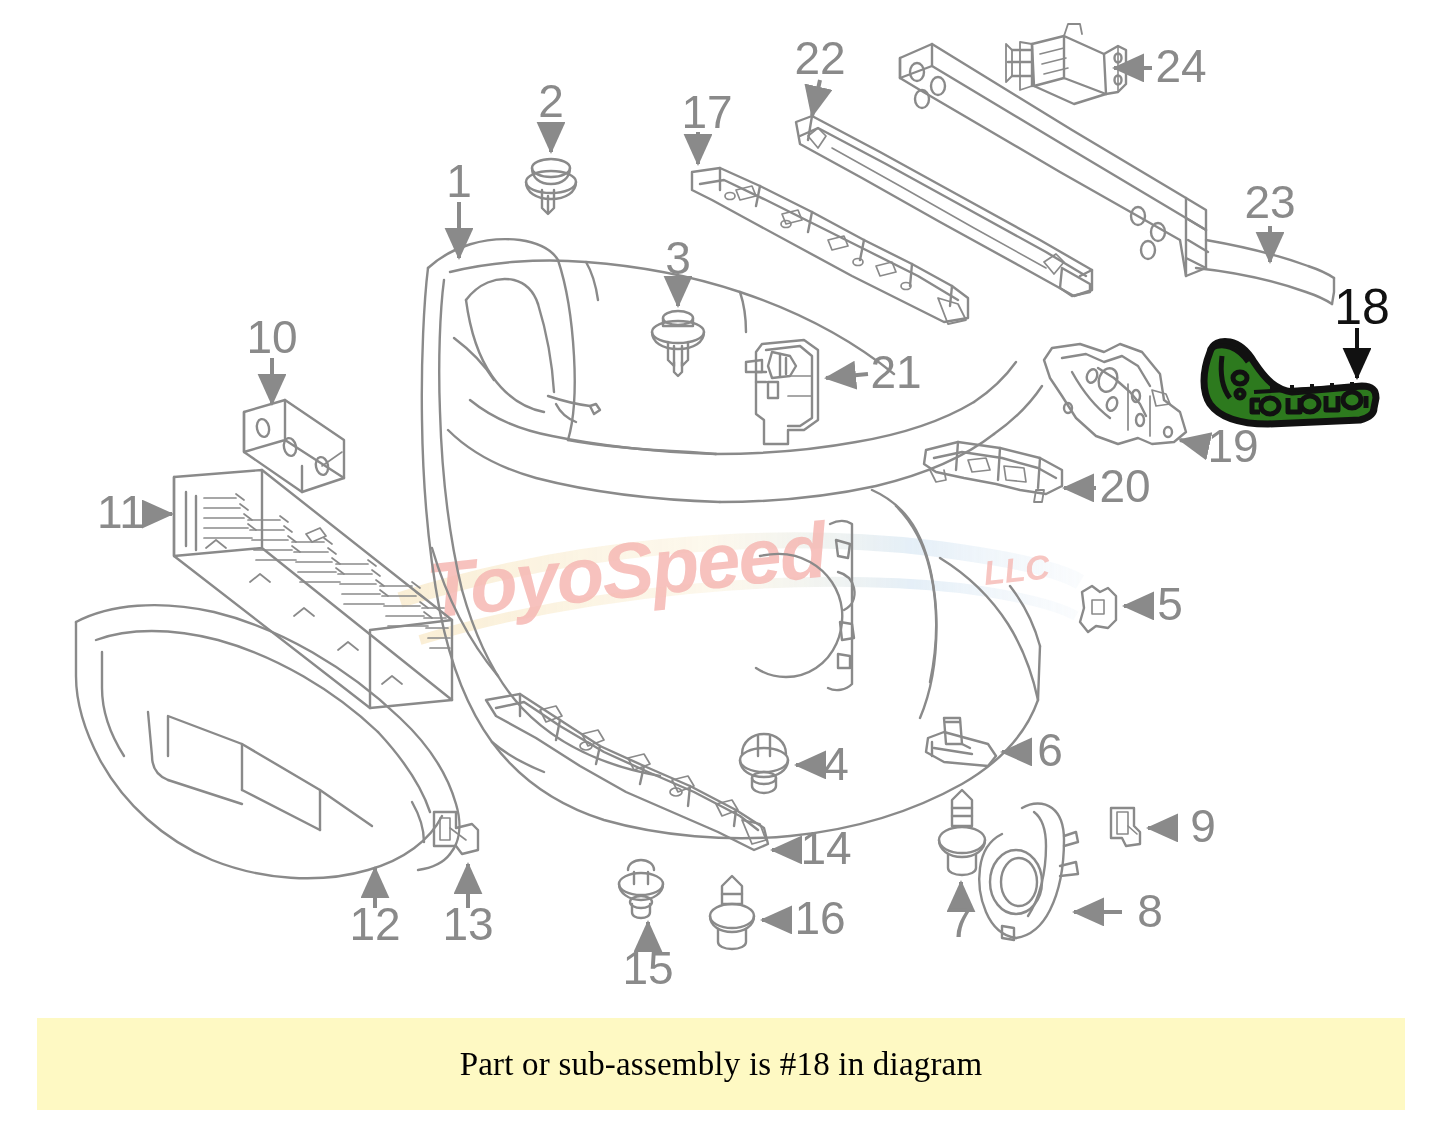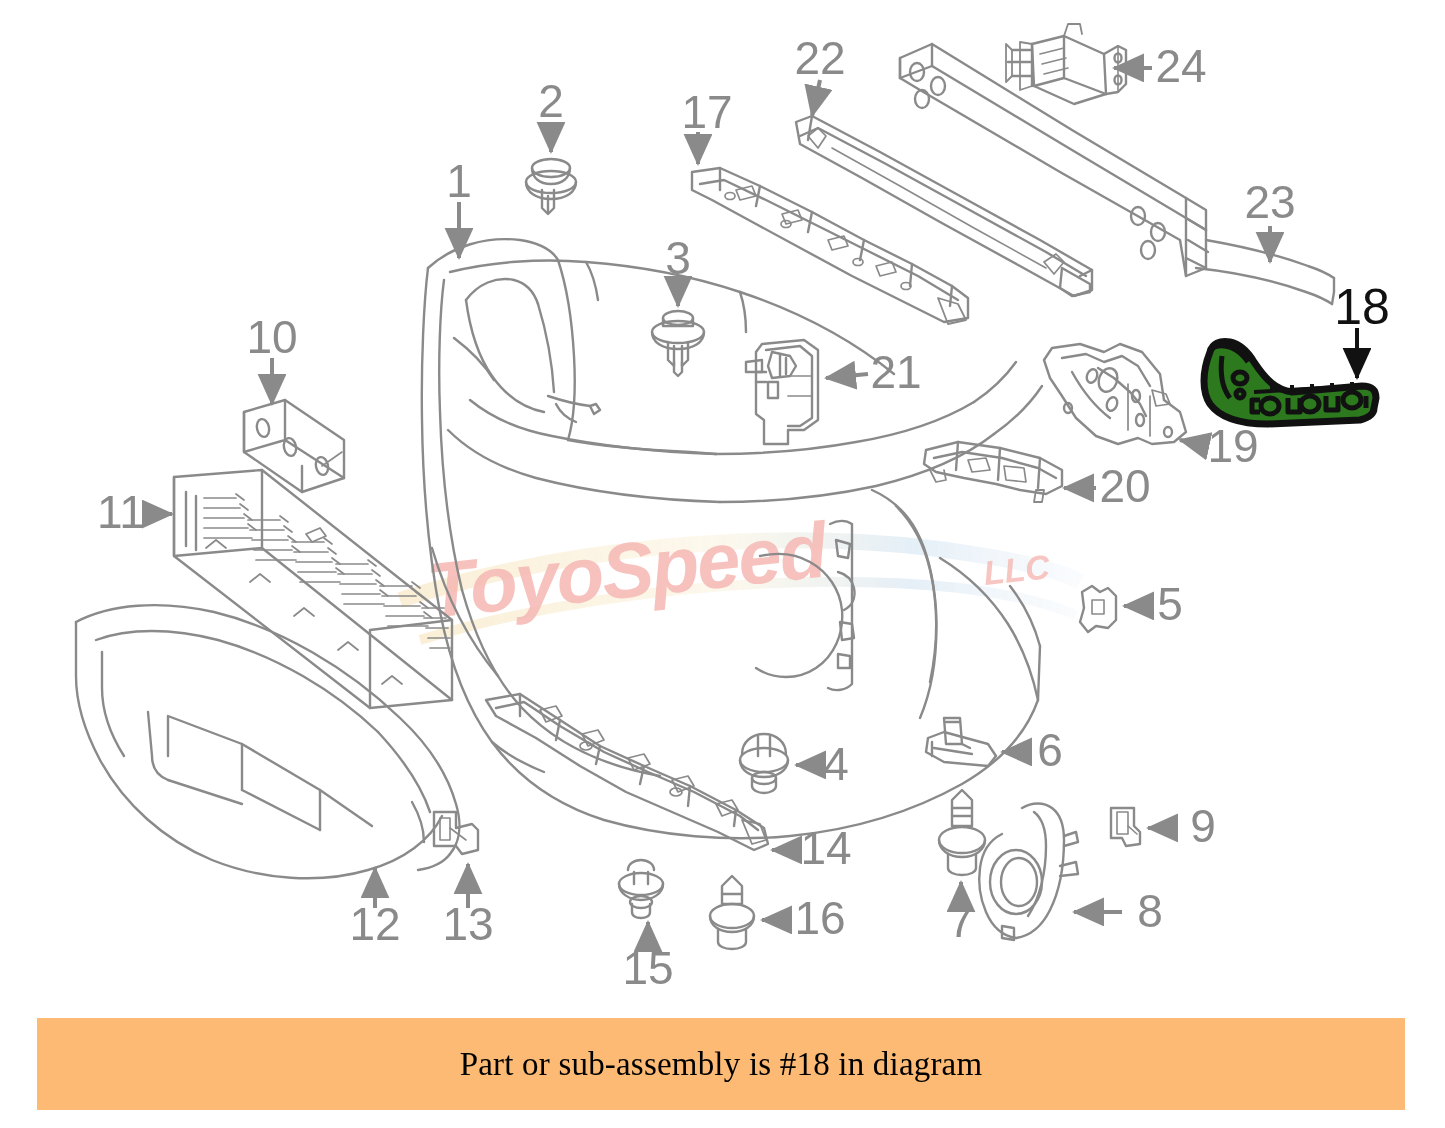--- a/index.html
+++ b/index.html
@@ -23,21 +23,21 @@
     top: 0;
     width: 1445px;
     height: 1128px;
   }
   .banner {
     position: absolute;
     left: 37px;
     top: 1018px;
     width: 1368px;
     height: 92px;
-    background: #fdba74;
+    background: #fef9c3;
     display: flex;
     flex-direction: column;
     align-items: center;
     justify-content: center;
     box-sizing: border-box;
   }
   .banner-line {
     color: #000000;
     font-family: "Liberation Serif", serif;
     font-size: 33px;

